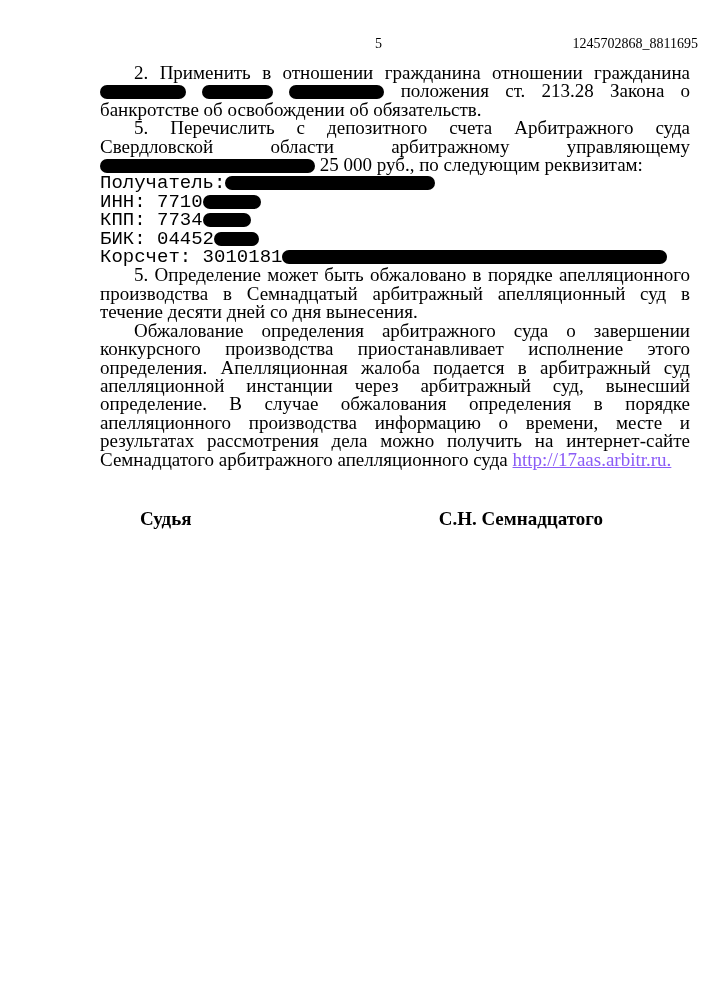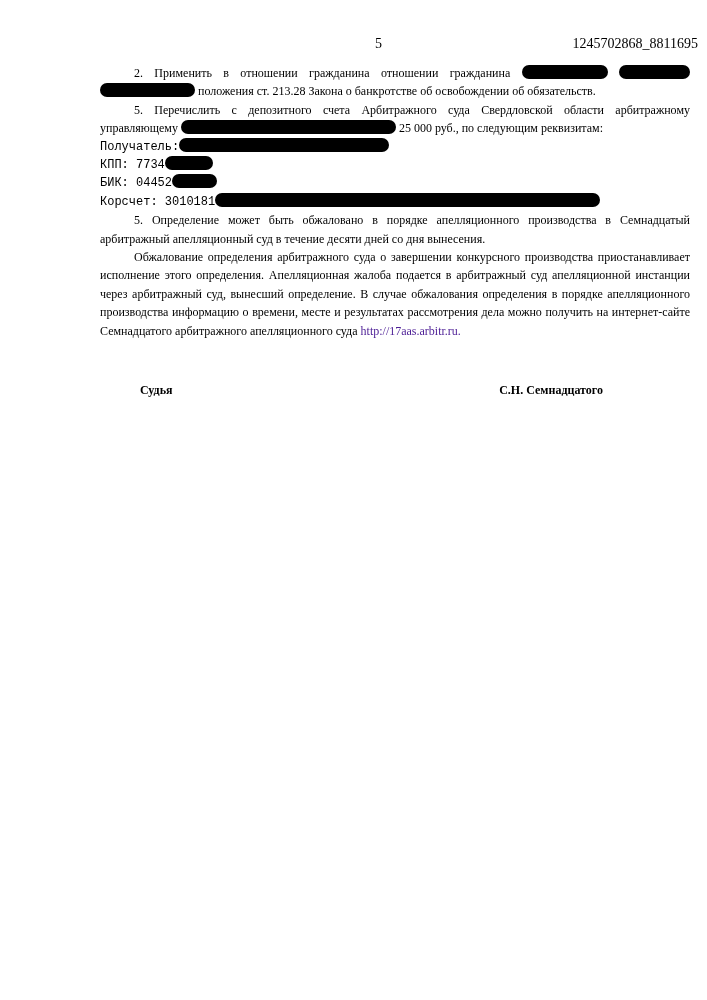--- a/index.html
+++ b/index.html
@@ -23,21 +23,21 @@
     font-size: 14px;
     line-height: 16px;
   }
   .page-num { position: absolute; left: 375px; }
   .doc-num  { position: absolute; right: 9px; }
   .content {
     position: absolute;
     top: 64px;
     left: 100px;
     width: 590px;
-    font-size: 12px;
+    font-size: 19px;
     line-height: 18.4px;
     text-align: justify;
   }
   .para { margin: 0; text-indent: 34px; }
   .req-line { margin: 0; text-indent: 0; text-align: left; white-space: nowrap; font-family: Liberation Mono, monospace; }
   .redact {
     display: inline-block;
     background: #000000;
     height: 14px;
     border-radius: 7px;
@@ -49,21 +49,22 @@
   .w215 { width: 215px; }
   .w210 { width: 210px; }
   .w58  { width: 58px; }
   .w48  { width: 48px; }
   .w90  { width: 90px; }
   .w55  { width: 55px; }
   .w45  { width: 45px; }
   .w385 { width: 385px; }
   .gap-left { margin-left: 7px; }
   .link {
-    color: #4c1d95;
+    color: #8b5cf6;
+    text-decoration: underline;
     cursor: pointer;
   }
   .sig-row {
     display: flex;
     justify-content: space-between;
     margin-top: 41px;
     padding-left: 40px;
     padding-right: 87px;
     font-weight: bold;
     text-align: center;
@@ -80,20 +81,21 @@
   </div>
 
   <div class="content">
 
     <p class="para"><span>2. Применить в отношении гражданина отношении гражданина</span> <span class="redact w86"></span> <span class="redact w71"></span> <span class="redact w95"></span> <span>положения ст. 213.28 Закона о банкротстве об освобождении об обязательств.</span></p>
 
     <p class="para"><span>5. Перечислить с депозитного счета Арбитражного суда Свердловской области арбитражному управляющему</span> <span class="redact w215"></span> <span>25 000 руб., по следующим реквизитам:</span></p>
 
     <div class="req-line"><span>Получатель:</span><span class="redact w210"></span></div>
 
+    <div class="req-line"><span>ИНН: 7710</span><span class="redact w58"></span></div>
 
     <div class="req-line"><span>КПП: 7734</span><span class="redact w48"></span></div>
 
 
     <div class="req-line"><span>БИК: 04452</span><span class="redact w45"></span></div>
 
     <div class="req-line"><span>Корсчет: 3010181</span><span class="redact w385"></span></div>
 
     <p class="para">5. Определение может быть обжаловано в порядке апелляционного производства в Семнадцатый арбитражный апелляционный суд в течение десяти  дней со дня вынесения.</p>
 

